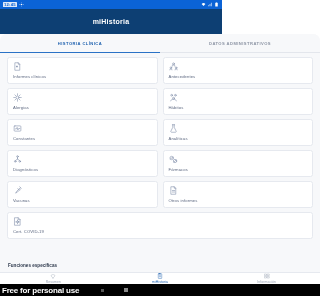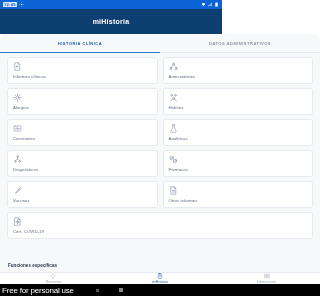--- a/index.html
+++ b/index.html
@@ -90,21 +90,21 @@
   .nav-ico svg{ width:100%; height:100%; display:block;
                 fill:none; stroke:currentColor; stroke-width:1.6;
                 stroke-linecap:round; stroke-linejoin:round; }
   .nav-label{ font-size:3.4px; letter-spacing:.1px; }
 
   
   .watermark{
     position:absolute; left:0; right:0; bottom:0; height:12px;
     background:#000000; display:flex; align-items:center; padding-left:2px;
   }
-  .wm-text{ color:#ffffff; font-size:8px; font-weight:normal; letter-spacing:-.2px; }
+  .wm-text{ color:#ffffff; font-size:8px; font-weight:bold; letter-spacing:-.2px; }
   .wm-dot{ width:3px; height:3px; background:#555; margin-left:22px; }
   .wm-sq{ width:4px; height:4px; background:#888; margin-left:20px; }
 </style>
 </head>
 <body>
 
 <div class="statusbar">
   <div class="sb-left">
     <span class="sb-time">12:45</span>
     <span class="sb-ico">

